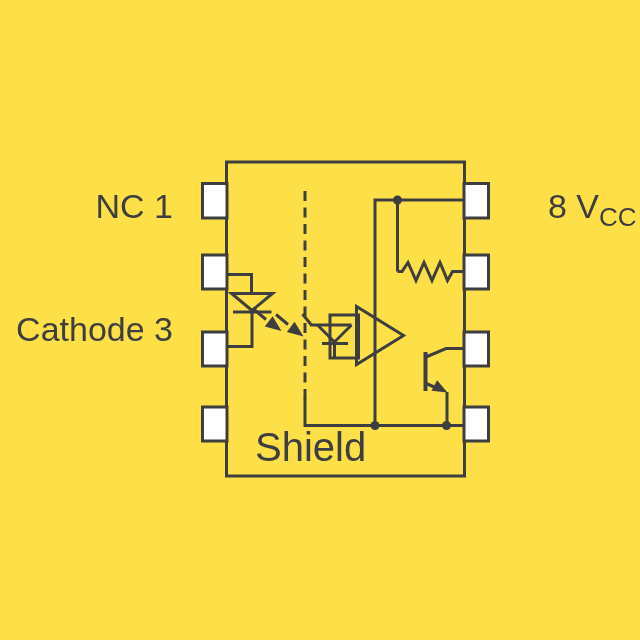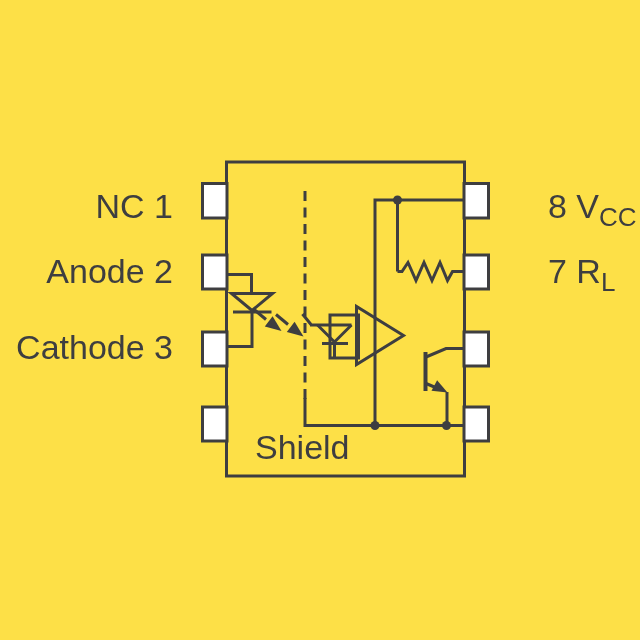--- a/index.html
+++ b/index.html
@@ -2,21 +2,21 @@
 <html><head>
 <meta charset="utf-8">
 <style>
   html,body{margin:0;padding:0;background:#ffffff;}
   .stage{position:relative;width:640px;height:640px;background:#fde047;overflow:hidden;
          font-family:"Liberation Sans", sans-serif;}
   .pin-label{position:absolute;font-size:34px;line-height:34px;color:#3e3e40;white-space:nowrap;}
   .pin-label.left{right:467px;text-align:right;}
   .pin-label.right{left:520px;text-align:left;margin-left:28px;}
   .sub{font-size:26px;position:relative;top:8px;}
-  .shield-label{position:absolute;left:255px;top:427px;font-size:34px;line-height:40px;color:#3e3e40;}
+  .shield-label{position:absolute;left:255px;top:427px;font-size:40px;line-height:40px;color:#3e3e40;}
   svg{position:absolute;left:0;top:0;}
 </style>
 </head>
 <body>
 
 <div class="stage">
 
   <svg width="640" height="640" viewBox="0 0 640 640">
     <g stroke="#3e3e40" stroke-width="3" fill="none" stroke-linejoin="miter" stroke-linecap="butt">
 
@@ -76,21 +76,19 @@
         <rect x="202.5" y="407" width="24.5" height="34"></rect>
         <rect x="464" y="183.5" width="24.5" height="34.5"></rect>
         <rect x="464" y="255" width="24.5" height="34"></rect>
         <rect x="464" y="332" width="24.5" height="34"></rect>
         <rect x="464" y="407" width="24.5" height="34"></rect>
       </g>
     </g>
   </svg>
 
   <div class="pin-label left" style="top:189px">NC 1</div>
-  <div class="pin-label left" style="top:254px">Anode 2</div>
-  <div class="pin-label left" style="top:330px">Cathode 3</div>
+  <div class="pin-label left" style="top:312px">Cathode 3</div>
 
   <div class="pin-label right" style="top:189px"><span>8 V</span><span class="sub">CC</span></div>
-  <div class="pin-label right" style="top:254px"><span>7 R</span><span class="sub">L</span></div>
 
   <div class="shield-label">Shield</div>
 
 </div>
 
 </body></html>

